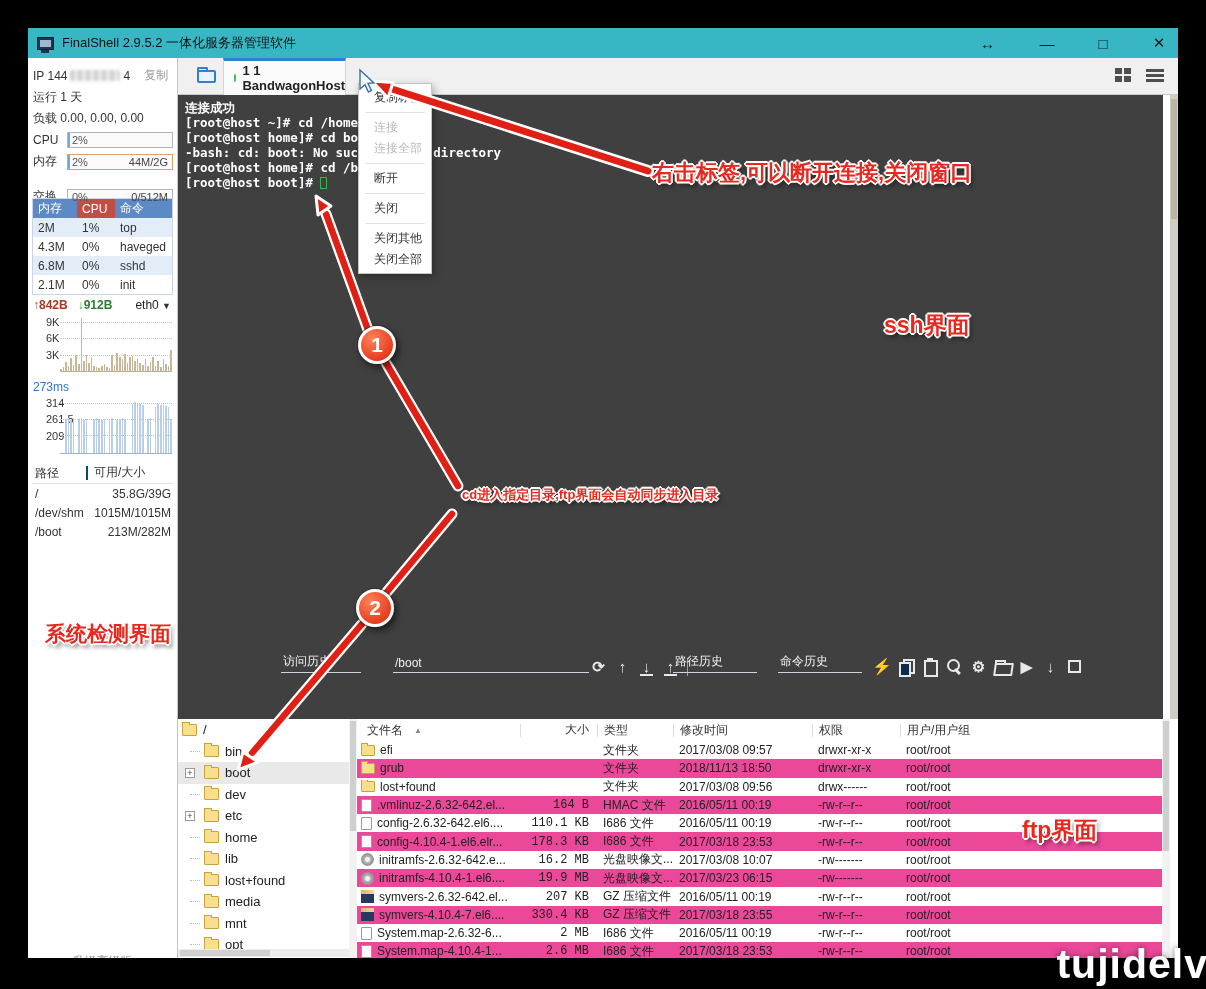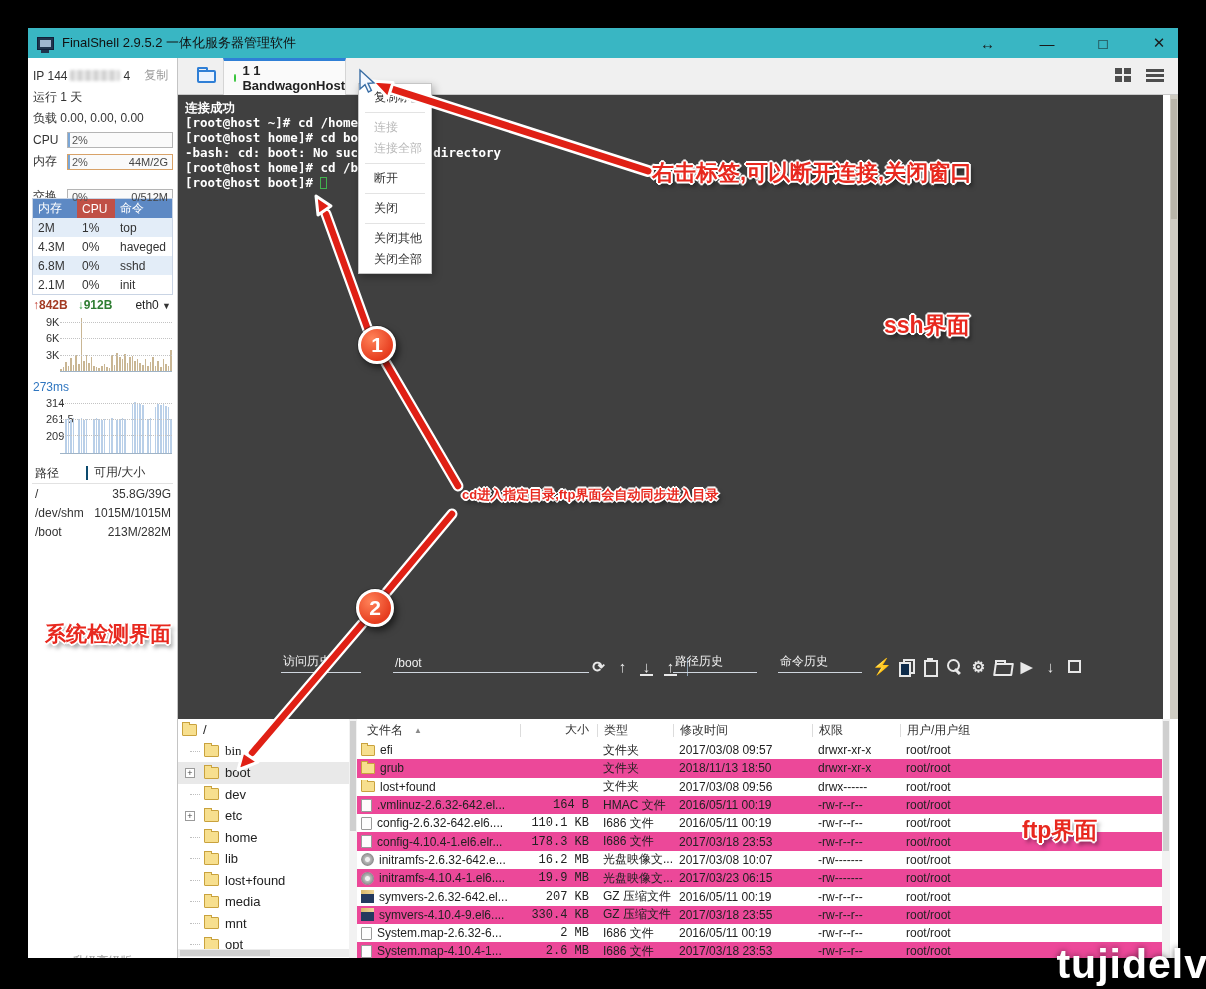--- a/index.html
+++ b/index.html
@@ -445,21 +445,21 @@
           <span class="tb-icon">↓</span>
           <span class="tb-icon i-window"></span>
         </span>
     </div>
 
     <div id="tree-panel">
         <div class="tree-row" style="padding-left: 4px;">
           <span class="folder-ic"></span>
           <span style="margin-left: 6px;">/</span>
         </div>
-        <div class="tree-row" style="padding-left: 26px; font-family: Liberation Serif, serif;">
+        <div class="tree-row" style="padding-left: 26px;">
           <span class="conn" style="left: 12px;"></span>
           <span class="folder-ic"></span>
           <span style="margin-left: 6px;">bin</span>
         </div>
         <div class="tree-row sel" style="padding-left: 26px;">
           <span class="expander">+</span>
           <span class="folder-ic"></span>
           <span style="margin-left: 6px;">boot</span>
         </div>
         <div class="tree-row" style="padding-left: 26px;">
@@ -614,21 +614,21 @@
           </span>
           <span class="fc fc1">207 KB</span>
           <span class="fc fc2">GZ 压缩文件</span>
           <span class="fc fc3">2016/05/11 00:19</span>
           <span class="fc fc4">-rw-r--r--</span>
           <span class="fc fc5">root/root</span>
         </div>
         <div class="f-row alt">
           <span class="fc fc0">
             <span class="fi fi-gz"></span>
-            <span>symvers-4.10.4-9.el6....</span>
+            <span>symvers-4.10.4-7.el6....</span>
           </span>
           <span class="fc fc1">330.4 KB</span>
           <span class="fc fc2">GZ 压缩文件</span>
           <span class="fc fc3">2017/03/18 23:55</span>
           <span class="fc fc4">-rw-r--r--</span>
           <span class="fc fc5">root/root</span>
         </div>
         <div class="f-row">
           <span class="fc fc0">
             <span class="fi fi-file"></span>

